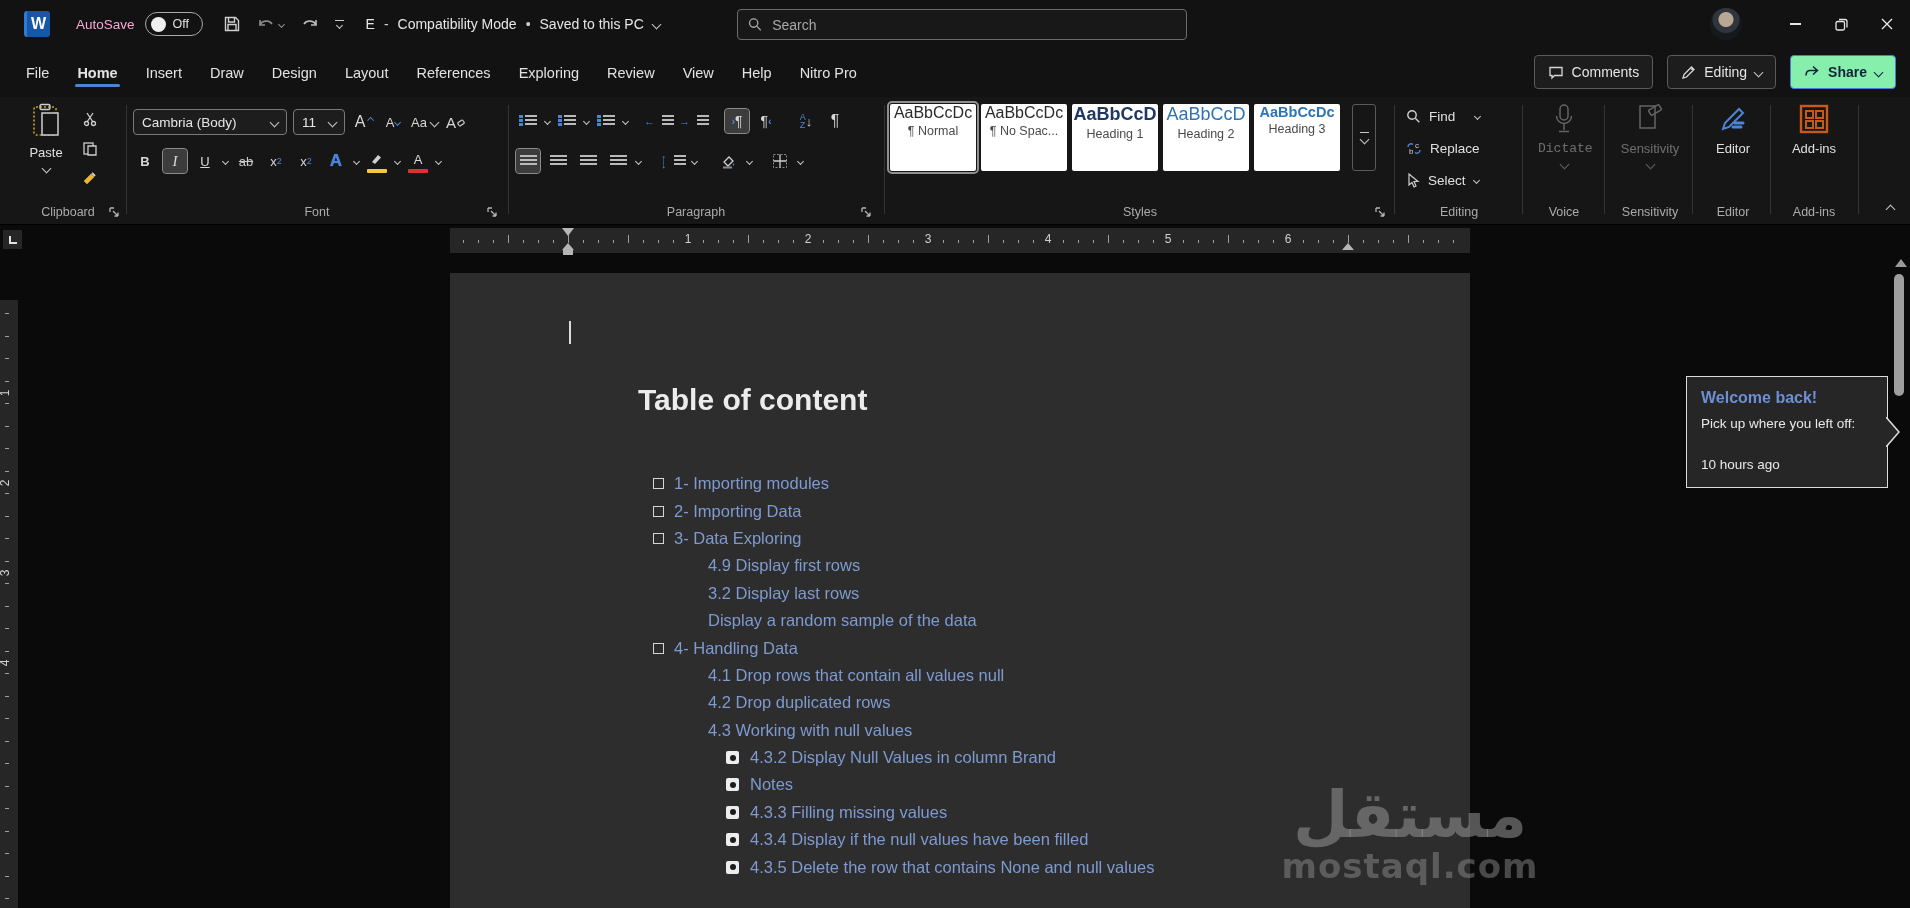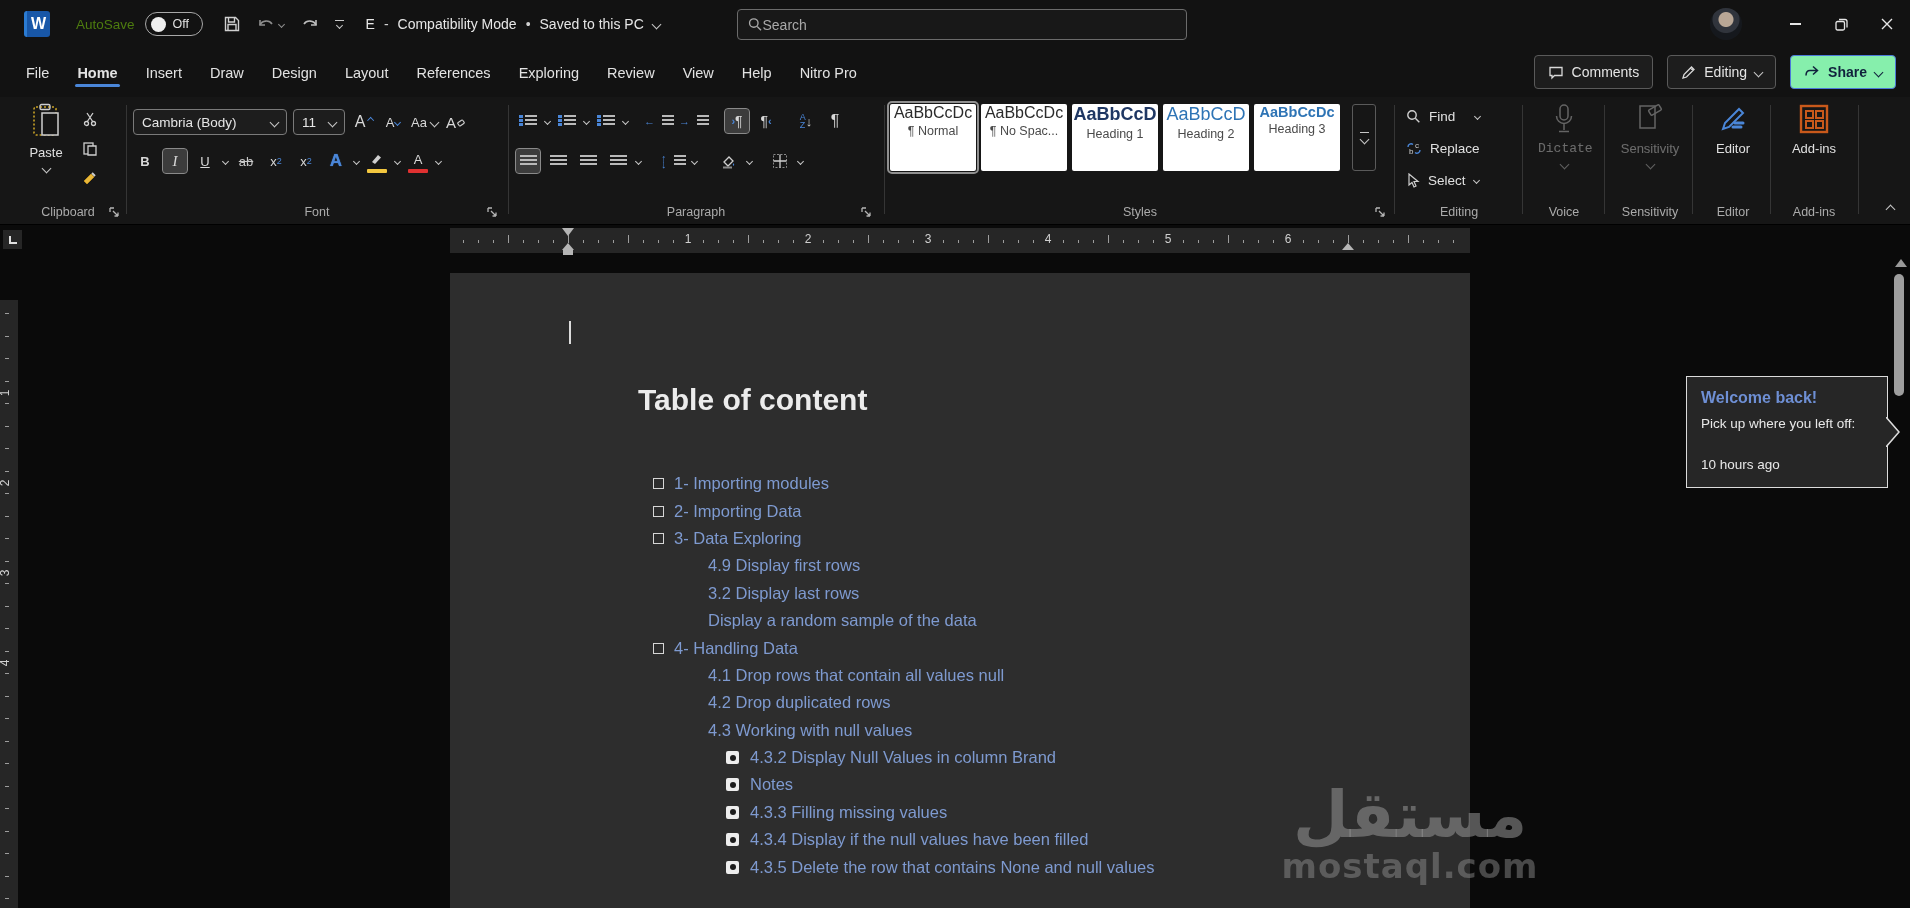--- a/index.html
+++ b/index.html
@@ -9,31 +9,31 @@
   .chv { width:7px; height:7px; border-right:1.5px solid #c8c8c8; border-bottom:1.5px solid #c8c8c8;
     transform:rotate(45deg); display:inline-block; }
   .chv.up { transform:rotate(-135deg); }
 
   
   .titlebar { position:absolute; left:0; top:0; width:1910px; height:48px; background:#121212;
     display:flex; align-items:center; }
   .word-logo { width:26px; height:26px; margin-left:24px; background:#1857a8; border-radius:3px;
     color:#fff; font-weight:bold; font-size:16px; display:flex; align-items:center; justify-content:center;
     border-left:3px solid #2b7cd3; }
-  .autosave { margin-left:26px; font-size:13.5px; color:#4d7c0f; }
+  .autosave { margin-left:26px; font-size:13.5px; color:#f9a8d4; }
   .toggle { margin-left:10px; width:58px; height:24px; border:1px solid #a8a8a8; border-radius:13px;
     display:flex; align-items:center; cursor:pointer; }
   .toggle .knob { width:15px; height:15px; border-radius:50%; background:#efefef; margin-left:5px; }
   .toggle .tstate { font-size:12.5px; color:#e0e0e0; margin-left:7px; }
   .qat { display:flex; align-items:center; gap:16px; margin-left:20px; color:#c8c8c8; }
   .qat .btn { display:flex; align-items:center; gap:3px; }
   .doc-chip { margin-left:22px; display:flex; align-items:center; gap:9px; font-size:14px; color:#e6e6e6; }
   .doc-chip .dim { color:#cfcfcf; }
   .search-box { position:absolute; left:737px; top:9px; width:450px; height:31px; background:#181818;
-    border:1px solid #6b6b6b; border-radius:4px; display:flex; align-items:center; padding:0 10px; gap:0; }
+    border:1px solid #6b6b6b; border-radius:4px; display:flex; align-items:center; padding:0 10px; gap:10px; }
   .search-input { background:transparent; border:none; outline:none; color:#bdbdbd; font-size:14px;
     width:100%; font-family:inherit; }
   .search-input::placeholder { color:#a9a9a9; }
   .tb-right { position:absolute; right:0; top:0; height:48px; display:flex; align-items:center; }
   .avatar { width:32px; height:32px; border-radius:50%; margin-right:30px;
     background:radial-gradient(circle at 50% 36%, #b9a796 0 7px, #30343c 8px 13px, #15181d 14px); }
   .winbtn { width:46px; height:48px; display:flex; align-items:center; justify-content:center; color:#e6e6e6; }
 
   
   .tabrow { position:absolute; left:0; top:48px; width:1910px; height:49px; background:#121212;

